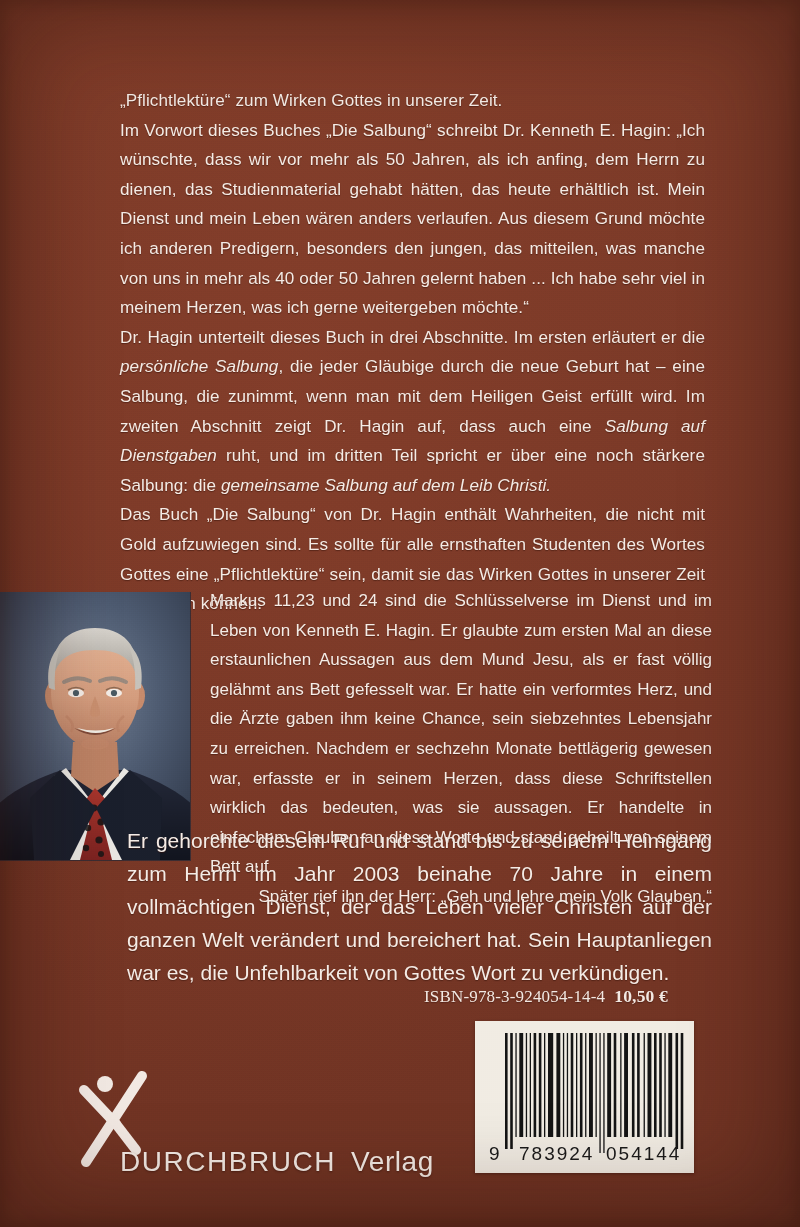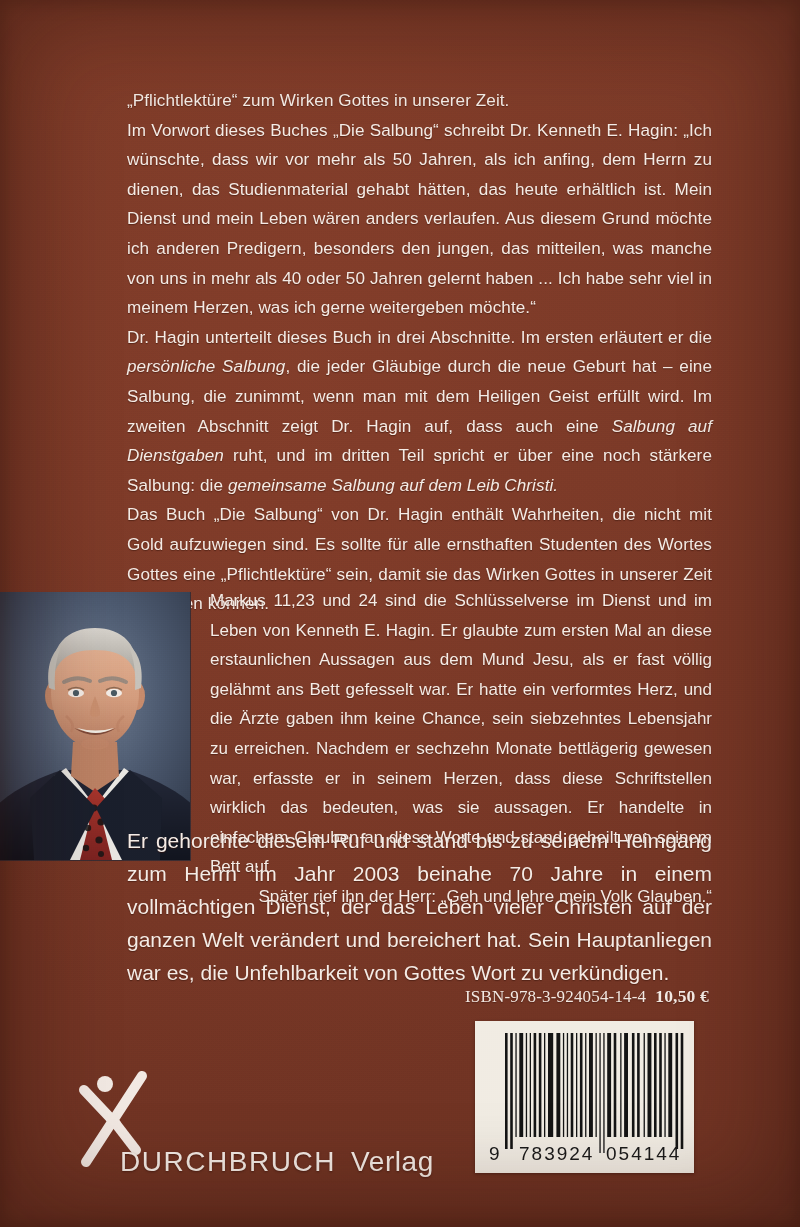--- a/index.html
+++ b/index.html
@@ -35,21 +35,21 @@
     position: absolute;
     inset: 0;
     pointer-events: none;
     box-shadow: inset 0 0 90px 24px rgba(40,14,8,0.38),
                 inset 0 0 18px 2px rgba(40,14,8,0.28);
   }
 
   
   .blurb {
     position: absolute;
-    left: 127px;
+    left: 120px;
     width: 585px;
     font-size: 17.1px;
     line-height: 29.6px;
     text-align: justify;
     text-justify: inter-word;
     letter-spacing: .005em;
     color: #f5ece6;
     text-shadow: 0 1px 1px rgba(55,18,10,.55);
   }
   #blurb-top { top: 86px; }
@@ -95,21 +95,21 @@
     text-align: justify;
     text-justify: inter-word;
     color: #f5ece6;
     text-shadow: 0 1px 1px rgba(55,18,10,.55);
   }
   #bio-full p { margin: 0; }
 
   
   #isbn-line {
     position: absolute;
-    left: 441px;
+    left: 400px;
     top: 986px;
     width: 292px;
     text-align: center;
     font-family: "Liberation Serif", serif;
     font-size: 17px;
     color: #f3e9e3;
     letter-spacing: .01em;
     text-shadow: 0 1px 1px rgba(55,18,10,.5);
   }
   #isbn-line .price {

